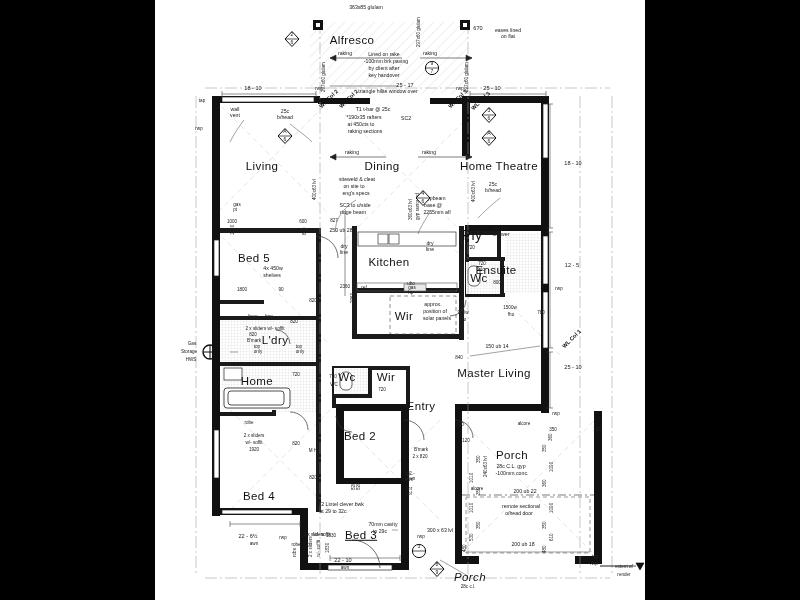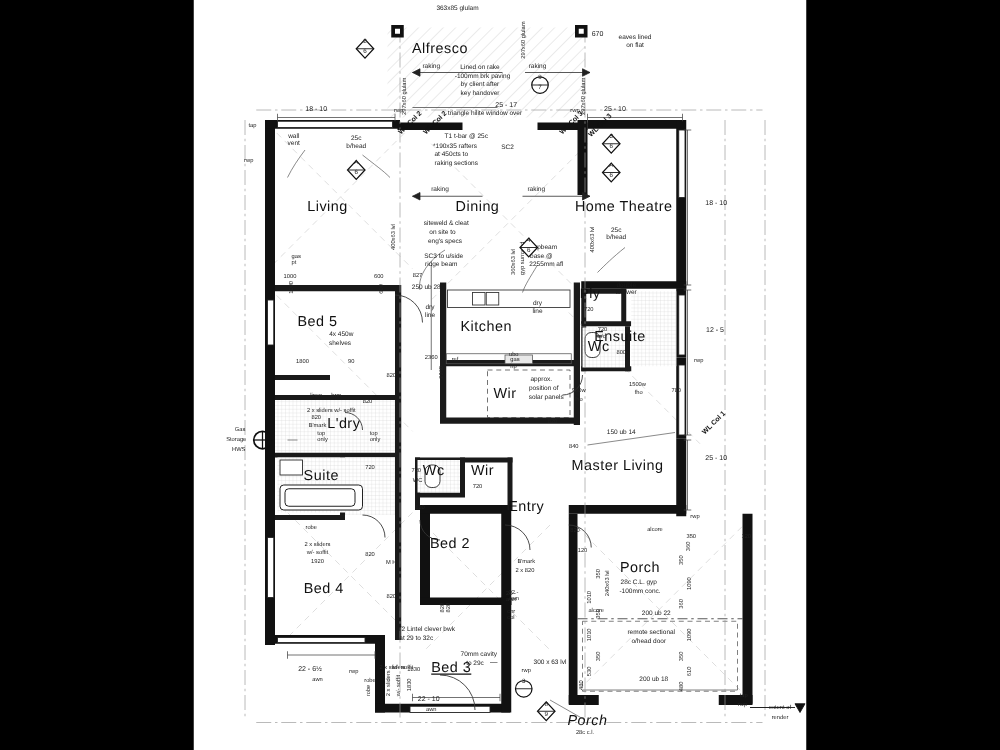--- a/index.html
+++ b/index.html
@@ -8,21 +8,21 @@
     overflow:hidden;font-family:"Liberation Sans",sans-serif;
   }
   
   #sheet{
     position:absolute;left:155px;top:0;width:490px;height:600px;
     background:#ffffff;overflow:hidden;
   }
   #plan{position:absolute;inset:0;}
   svg{position:absolute;left:0;top:0;}
   .lbl{position:absolute;color:#111;white-space:pre;line-height:1.08;}
-  .room{font-size:11px;letter-spacing:.4px;}
+  .room{font-size:14px;letter-spacing:.4px;}
   .room.big{font-size:11.5px;}
   .note{font-size:5.2px;text-align:center;color:#1a1a1a;}
   .dim{font-size:5.6px;color:#1a1a1a;}
   .tiny{font-size:4.6px;color:#222;}
   .rot90{transform-origin:0 0;transform:rotate(-90deg);}
   .rot45{transform-origin:0 0;transform:rotate(-45deg);}
 </style>
 </head>
 <body>
 
@@ -283,27 +283,27 @@
           <div class="lbl room big" style="transform: translate(-50%, -50%); left: 197px; top: 40px;">Alfresco</div>
           <div class="lbl room big" style="transform: translate(-50%, -50%); left: 107px; top: 166px;">Living</div>
           <div class="lbl room big" style="transform: translate(-50%, -50%); left: 227px; top: 166px;">Dining</div>
           <div class="lbl room big" style="transform: translate(-50%, -50%); left: 344px; top: 166px;">Home Theatre</div>
           <div class="lbl room big" style="transform: translate(-50%, -50%); left: 99px; top: 258px;">Bed 5</div>
           <div class="lbl room big" style="transform: translate(-50%, -50%); left: 234px; top: 262px;">Kitchen</div>
           <div class="lbl room big" style="transform: translate(-50%, -50%); left: 341px; top: 270px;">Ensuite</div>
           <div class="lbl room big" style="transform: translate(-50%, -50%); left: 120px; top: 340px;">L'dry</div>
           <div class="lbl room big" style="transform: translate(-50%, -50%); left: 249px; top: 316px;">Wir</div>
           <div class="lbl room big" style="transform: translate(-50%, -50%); left: 324px; top: 278px;">Wc</div>
-          <div class="lbl room big" style="transform: translate(-50%, -50%); left: 102px; top: 381px;">Suite</div>
+          <div class="lbl room big" style="transform: translate(-50%, -50%); left: 102px; top: 381px;">Home</div>
           <div class="lbl room big" style="transform: translate(-50%, -50%); left: 192px; top: 377px;">Wc</div>
           <div class="lbl room big" style="transform: translate(-50%, -50%); left: 231px; top: 377px;">Wir</div>
           <div class="lbl room big" style="transform: translate(-50%, -50%); left: 266px; top: 406px;">Entry</div>
           <div class="lbl room big" style="transform: translate(-50%, -50%); left: 339px; top: 373px;">Master Living</div>
           <div class="lbl room big" style="transform: translate(-50%, -50%); left: 205px; top: 436px;">Bed 2</div>
-          <div class="lbl room big" style="transform: translate(-50%, -50%); left: 104px; top: 472px;">Bed 4</div>
+          <div class="lbl room big" style="transform: translate(-50%, -50%); left: 104px; top: 496px;">Bed 4</div>
           <div class="lbl room big" style="transform: translate(-50%, -50%); left: 357px; top: 455px;">Porch</div>
           <div class="lbl room big" style="transform: translate(-50%, -50%); left: 206px; top: 535px; text-decoration: underline;">Bed 3</div>
           <div class="lbl room big" style="transform: translate(-50%, -50%); left: 315px; top: 577px; font-style: italic;">Porch</div>
         </div>
       <div id="annot-layer">
           <div class="lbl note" style="transform: translate(-50%, -50%); left: 211px; top: 8px;">363x85 glulam</div>
           <div class="lbl note" style="transform: translate(-50%, -50%); left: 353px; top: 34px;">eaves lined
 on flat</div>
           <div class="lbl dim" style="transform: translate(-50%, -50%); left: 323px; top: 28px;">670</div>
           <div class="lbl note" style="transform: translate(-50%, -50%); left: 229px; top: 55px;">Lined on rake</div>

